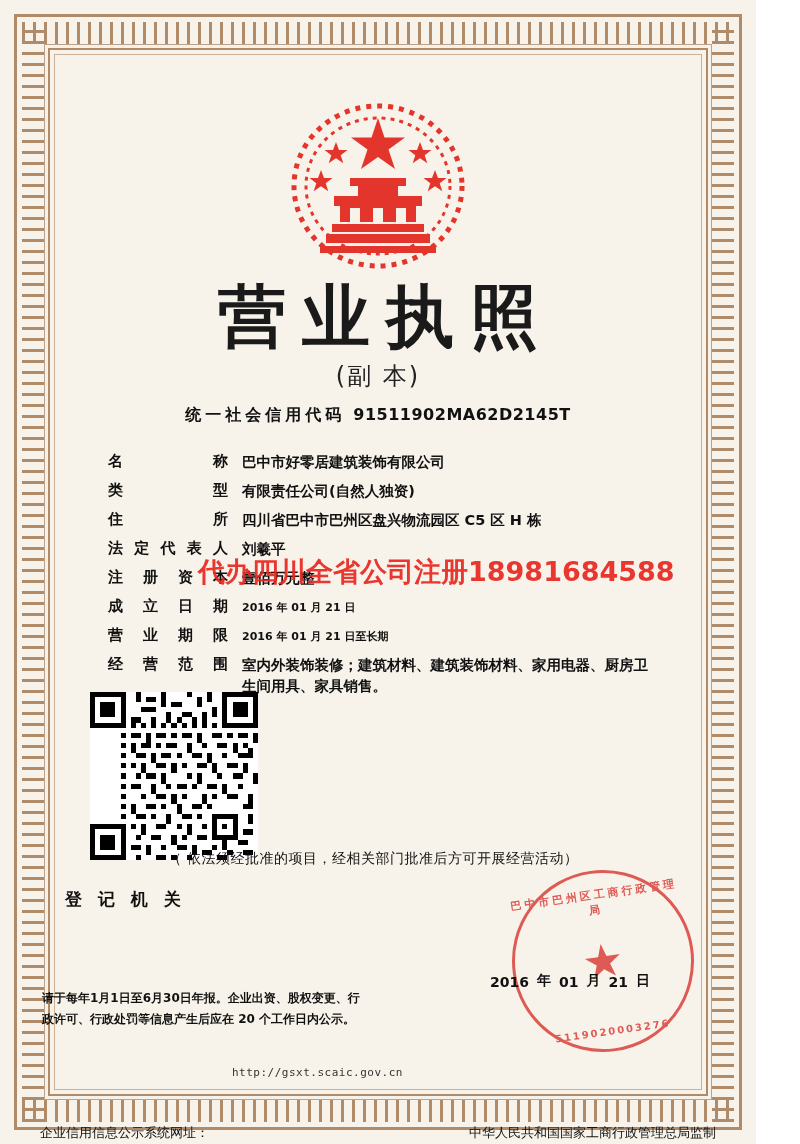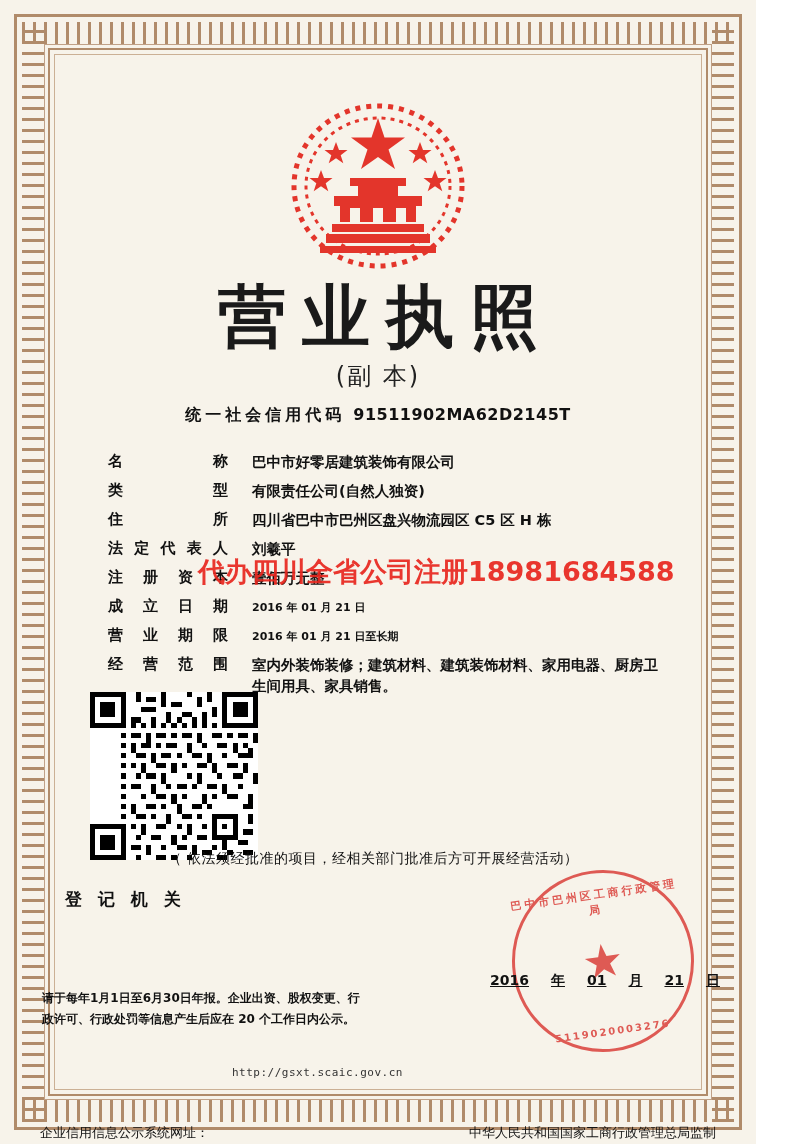--- a/index.html
+++ b/index.html
@@ -132,21 +132,21 @@
     font-weight: bold;
     color: #111;
     text-align: justify;
     text-align-last: justify;
     letter-spacing: 0;
   }
   .row .v {
     font-size: 14.5px;
     font-weight: bold;
     color: #111;
-    margin-left: 24px;
+    margin-left: 14px;
     line-height: 21px;
     max-width: 420px;
   }
   .row .v.small { font-size: 11px; }
 
   
   .qr {
     position: absolute;
     left: 30px;
     top: 632px;
@@ -225,23 +225,22 @@
 
   
   .dateline {
     position: absolute;
     top: 912px;
     left: 430px;
     width: 280px;
     font-size: 14px;
     color: #111;
     display: flex;
-    align-items: flex-start;
-    gap: 22px;
-    text-decoration: underline;
+    align-items: flex-end;
+    gap: 8px;
   }
   .dateline .num { font-weight: bold; }
   .dateline .cn { font-weight: bold; }
 
   
   .reminder {
     position: absolute;
     left: -48px;
     top: 928px;
     width: 320px;

